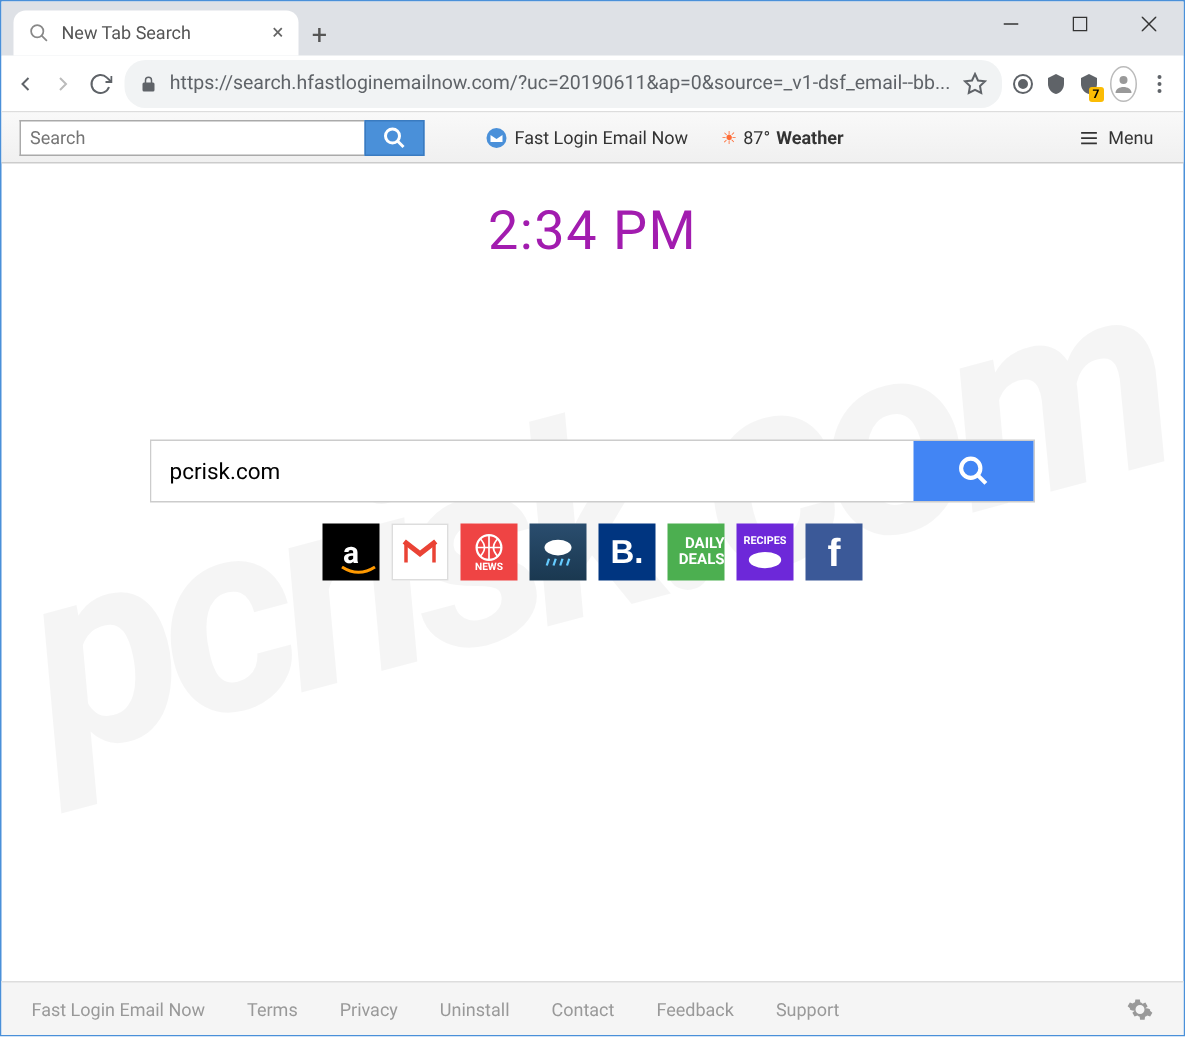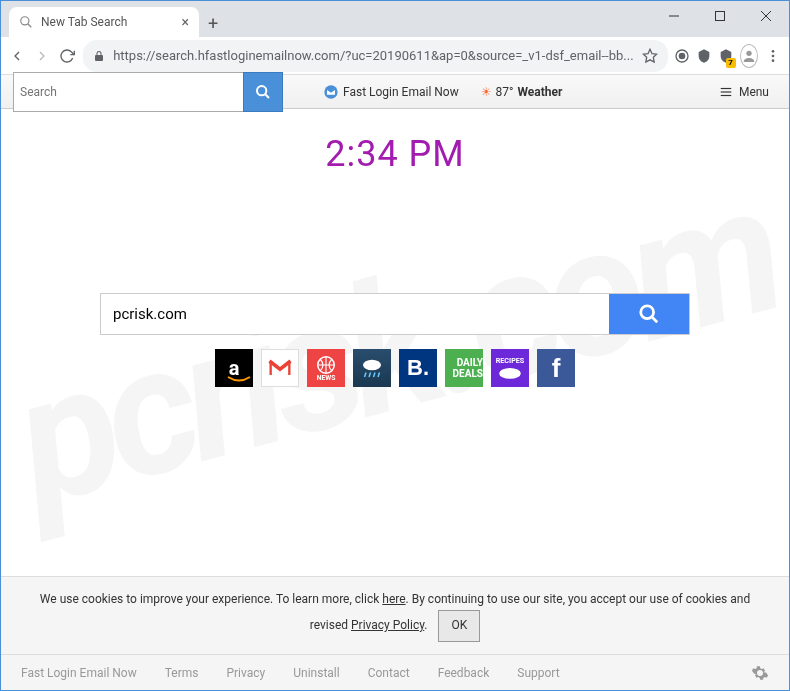--- a/index.html
+++ b/index.html
@@ -23,21 +23,21 @@
 .nav-btn.disabled { color: #bbb; }
 .url-field { flex: 1; height: 28px; background: #f1f3f4; border-radius: 14px; display: flex; align-items: center; padding: 16px 10px; gap: 8px; font-size: 13px; color: #5f6368; }
 .url-field .lock { color: #5f6368; }
 .url-text { flex: 1; white-space: nowrap; overflow: hidden; text-overflow: ellipsis; }
 .ext-icon { width: 20px; height: 20px; display: flex; align-items: center; justify-content: center; cursor: pointer; position: relative; }
 .ext-badge { position: absolute; bottom: -2px; right: -2px; background: #fbbc04; color: #000; font-size: 8px; width: 10px; height: 10px; border-radius: 2px; display: flex; align-items: center; justify-content: center; font-weight: bold; }
 .avatar { width: 24px; height: 24px; border-radius: 50%; border: 1px solid #bbb; display: flex; align-items: center; justify-content: center; }
 
 
 .toolbar { height: 34px; background: linear-gradient(#f9f9f9, #f0f0f0); border-bottom: 1px solid #ccc; display: flex; align-items: center; padding: 0 12px; gap: 6px; font-size: 12px; }
-.tb-search { display: flex; height: 40px; }
+.tb-search { display: flex; height: 24px; }
 .tb-search input { width: 230px; border: 1px solid #aaa; border-right: none; padding: 0 6px; font-size: 12px; background: #fff; outline: none; }
 .tb-search-btn { width: 40px; background: #4a90d9; border: 1px solid #3a7bc0; display: flex; align-items: center; justify-content: center; cursor: pointer; }
 .tb-item { display: flex; align-items: center; gap: 4px; padding: 0 8px; color: #333; cursor: pointer; }
 .tb-spacer { flex: 1; }
 .menu-btn { display: flex; align-items: flex-end; gap: 6px; padding: 0 8px; cursor: pointer; color: #333; }
 
 
 .content { flex: 1; display: flex; flex-direction: column; align-items: center; position: relative; background: transparent; }
 .clock { font-size: 36px; color: #a21caf; margin-top: 24px; font-weight: 400; letter-spacing: 1px; }
 .main-search { margin-top: 118px; display: flex; width: 590px; border: 1px solid #ccc; height: 42px; }
@@ -267,24 +267,20 @@
               <ellipse cx="20" cy="26" rx="12" ry="6" fill="#fff"></ellipse>
               <rect x="14" y="22" width="12" height="4" fill="#fff"></rect>
             </svg>
           </span>
         </div>
       <div class="tile t-fb">
           <span style="font-family:Arial;font-size:26px;">f</span>
         </div>
     </div>
 
-    <div class="cookie-bar">
-      <span>We use cookies to improve your experience. To learn more, click </span><a href="#">here</a><span>. By continuing to use our site, you accept our use of cookies and revised </span><a href="#">Privacy Policy</a><span>.</span>
-      <span class="cookie-ok">OK</span>
-    </div>
 
     <div class="footer">
       <a>Fast Login Email Now</a>
       <a>Terms</a>
       <a>Privacy</a>
       <a>Uninstall</a>
       <a>Contact</a>
       <a>Feedback</a>
       <a>Support</a>
       <span class="footer-gear">

